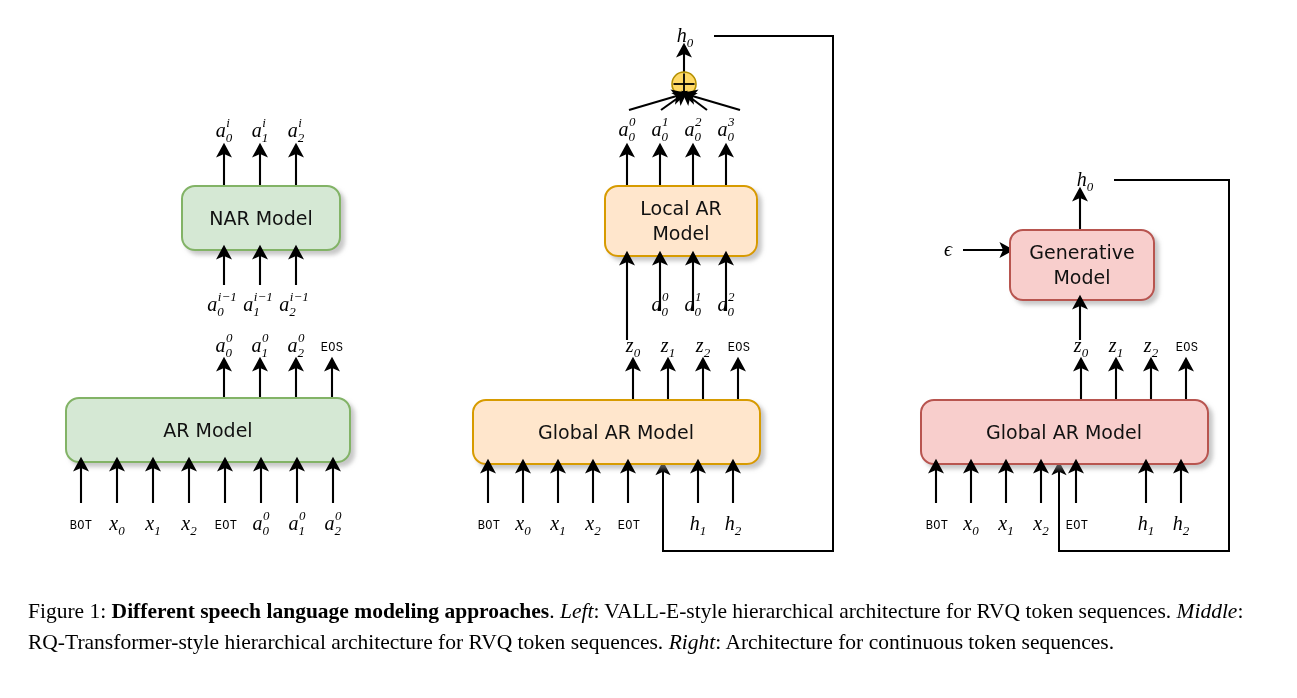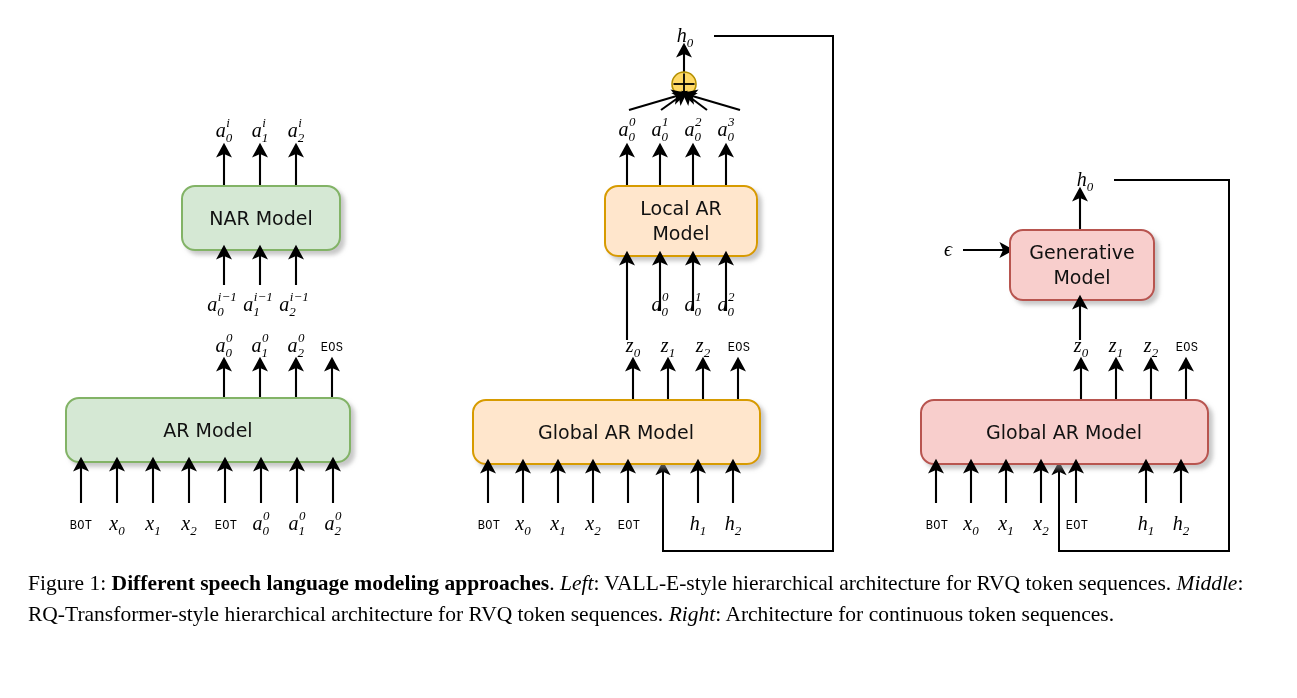--- a/index.html
+++ b/index.html
@@ -6,21 +6,21 @@
   body{width:1297px;height:698px;font-family:"Liberation Serif",serif;overflow:hidden;}
   #fig{position:relative;width:1297px;height:698px;background:#fff;}
   svg#canvas{position:absolute;left:0;top:0;width:1297px;height:570px;}
   .boxlabel{font-family:"DejaVu Sans",sans-serif;font-size:19px;fill:#111;text-anchor:middle;dominant-baseline:middle;}
   .math{font-family:"Liberation Serif",serif;font-style:italic;font-size:20px;fill:#000;text-anchor:middle;}
   .mathsub{font-family:"Liberation Serif",serif;font-style:italic;font-size:13px;fill:#000;}
   .mono{font-family:"Liberation Mono",monospace;font-size:12px;fill:#000;text-anchor:middle;letter-spacing:.3px;}
   .ln{stroke:#000;stroke-width:2.1;fill:none;}
   .lnthin{stroke:#000;stroke-width:2;fill:none;}
   .shadow{filter:url(#dropsh);}
-  #caption{position:absolute;left:28px;top:568px;width:1245px;
+  #caption{position:absolute;left:28px;top:596px;width:1245px;
            font-family:"Liberation Serif",serif;font-size:21.5px;line-height:1.42;color:#000;text-align:left;}
   #caption b{font-weight:bold;}
   #caption i{font-style:italic;}
 </style>
 </head>
 <body>
 
 <div id="fig">
 
 <svg id="canvas" viewBox="0 0 1297 570">

